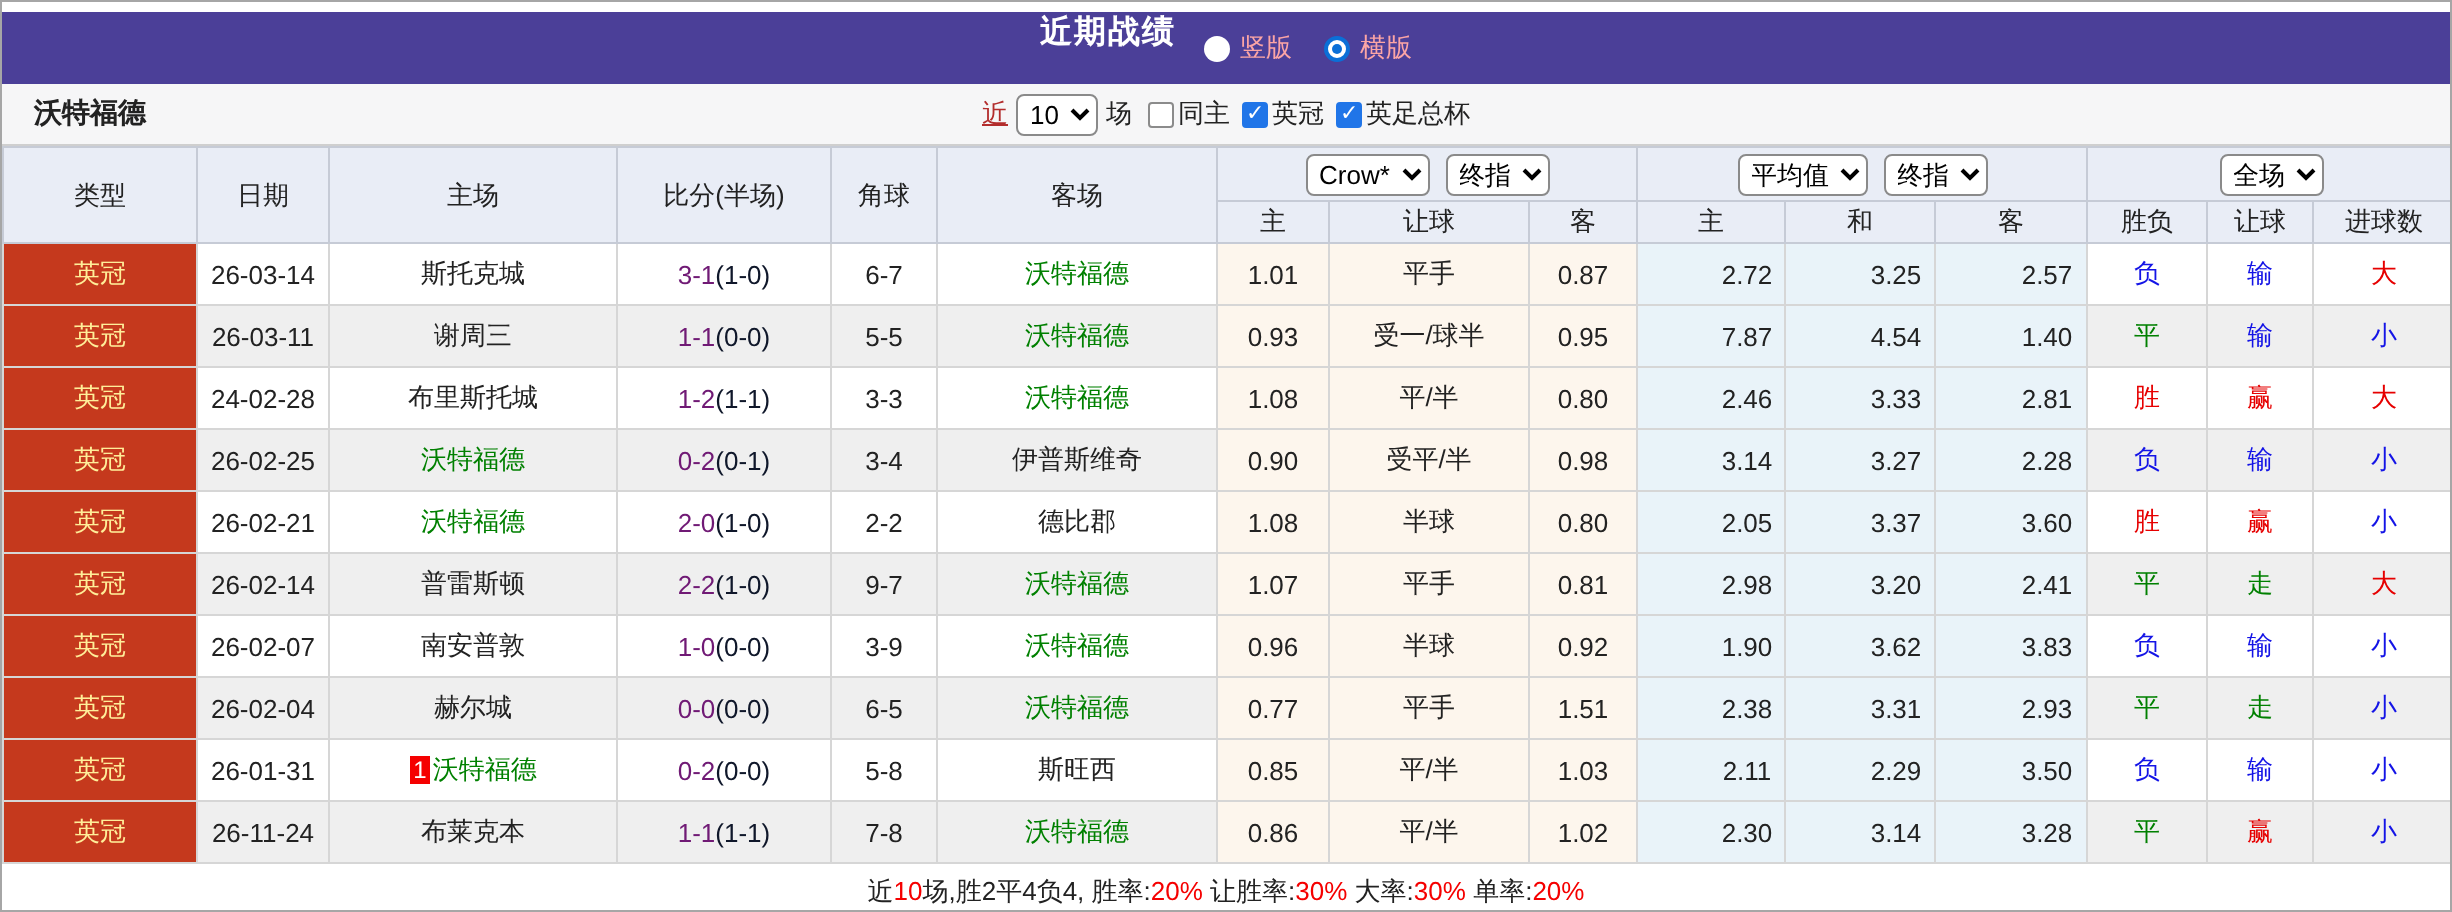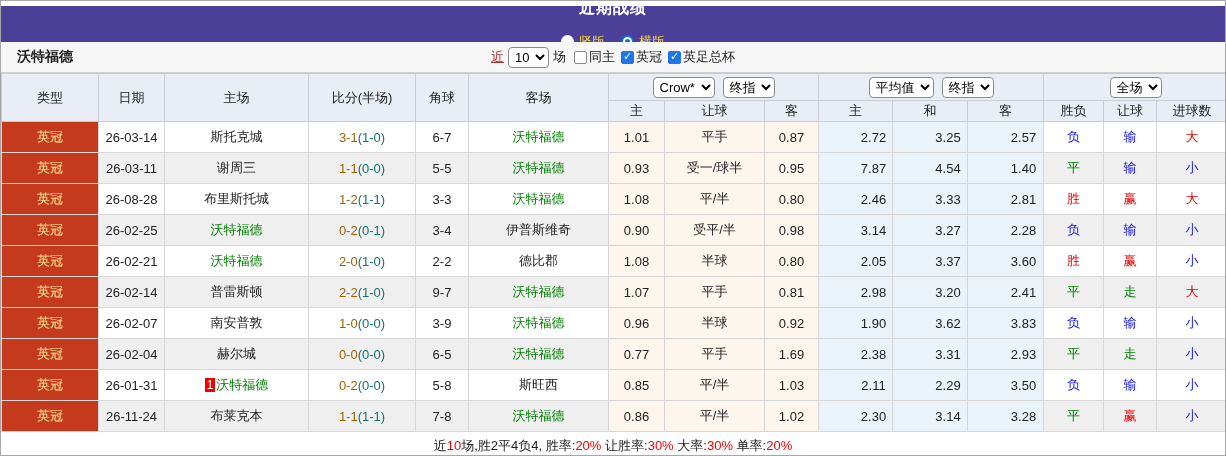--- a/index.html
+++ b/index.html
@@ -1,22 +1,22 @@
 <!DOCTYPE html>
 <html><head>
 <meta charset="utf-8">
 <style>
   html,body{margin:0;padding:0;background:#fff;}
   body{font-family:"Liberation Sans","DejaVu Sans",sans-serif;}
   .wrap{width:1224px;height:454px;border:1px solid #a6a6a6;background:#fff;overflow:hidden;}
   .top-strip{height:5px;background:#fff;}
   
-  .titlebar{height:36px;background:#4b3f98;display:flex;align-items:center;justify-content:center;gap:14px;color:#fff;flex-direction:column;}
+  .titlebar{height:36px;background:#4b3f98;display:flex;justify-content:center;gap:14px;color:#fff;}
   .titlebar .title{font-size:16px;font-weight:bold;letter-spacing:1px;}
-  .radio-item{display:flex;align-items:center;gap:5px;font-size:13px;color:#fde047;cursor:pointer;}
+  .radio-item{display:flex;align-items:center;gap:5px;font-size:13px;color:#fca5a5;cursor:pointer;}
   .radio{width:13px;height:13px;border-radius:50%;background:#fff;display:inline-block;box-sizing:border-box;position:relative;}
   .radio.sel{border:2px solid #0b6fd7;background:#fff;}
   .radio.sel::after{content:"";position:absolute;left:50%;top:50%;width:5px;height:5px;margin:-2.5px 0 0 -2.5px;border-radius:50%;background:#0b6fd7;}
   
   .controls{height:30px;background:#f6f6f7;display:flex;align-items:center;position:relative;border-bottom:1px solid #cfcfcf;}
   .team-name{position:absolute;left:16px;font-size:14px;font-weight:bold;color:#222;}
   .ctrl-center{margin:0 auto;display:flex;align-items:center;gap:4px;font-size:13px;color:#222;}
   .link-red{color:#b32d2d;text-decoration:underline;cursor:pointer;}
   select{font-family:inherit;font-size:13px;padding:1px 2px;border:1px solid #8a8a8a;border-radius:4px;background:#fff;}
   .cb-item{display:flex;align-items:center;gap:2px;cursor:pointer;}
@@ -28,22 +28,22 @@
   thead th{background:#e9edf6;border:1px solid #c6cbd6;font-weight:normal;font-size:13px;color:#222;padding:0;}
   thead tr.h1 th{height:26px;}
   thead tr.h2 th{height:20px;}
   .dd-group{display:flex;align-items:center;justify-content:center;gap:8px;}
   tbody td{border:1px solid #d6d6d6;text-align:center;font-size:13px;color:#222;height:30px;padding:0;background:#fff;}
   tbody tr:nth-child(even) td{background:#efefef;}
   tbody td.c-cream{background:#fdf6ed !important;}
   tbody td.c-blue{background:#e9f3f9 !important;padding-left:36px;}
   tbody td.c-type{background:#c5391d !important;color:#ffee99;}
   .green{color:#008000;}
-  .ft{color:#a16207;}
-  .ht{color:#0f766e;margin-top:40px;}
+  .ft{color:#701a75;}
+  .ht{color:#0f172a;margin-top:40px;}
   .mark{background:#f50000;color:#fff;padding:0 2px;margin-right:1px;font-size:12px;}
   .res-red{color:#e60000;}
   .res-green{color:#008000;}
   .res-blue{color:#1414e6;}
   
   .footer{height:27px;display:flex;align-items:center;justify-content:center;font-size:13px;color:#222;background:#fff;}
   .footer .red{color:#f50000;}
 </style>
 </head>
 <body>
@@ -186,21 +186,21 @@
           <td class="c-cream">0.95</td>
           <td class="c-blue">7.87</td>
           <td class="c-blue">4.54</td>
           <td class="c-blue">1.40</td>
           <td class="res-green">平</td>
           <td class="res-blue">输</td>
           <td class="res-blue">小</td>
         </tr>
         <tr>
           <td class="c-type">英冠</td>
-          <td>26-08-28</td>
+          <td>24-02-28</td>
           <td><span>布里斯托城</span></td>
           <td><span class="ft">1-2</span><span class="ht">(1-1)</span></td>
           <td>3-3</td>
           <td><span class="green">沃特福德</span></td>
           <td class="c-cream">1.08</td>
           <td class="c-cream">平/半</td>
           <td class="c-cream">0.80</td>
           <td class="c-blue">2.46</td>
           <td class="c-blue">3.33</td>
           <td class="c-blue">2.81</td>
@@ -278,21 +278,21 @@
         </tr>
         <tr>
           <td class="c-type">英冠</td>
           <td>26-02-04</td>
           <td><span>赫尔城</span></td>
           <td><span class="ft">0-0</span><span class="ht">(0-0)</span></td>
           <td>6-5</td>
           <td><span class="green">沃特福德</span></td>
           <td class="c-cream">0.77</td>
           <td class="c-cream">平手</td>
-          <td class="c-cream">1.69</td>
+          <td class="c-cream">1.51</td>
           <td class="c-blue">2.38</td>
           <td class="c-blue">3.31</td>
           <td class="c-blue">2.93</td>
           <td class="res-green">平</td>
           <td class="res-green">走</td>
           <td class="res-blue">小</td>
         </tr>
         <tr>
           <td class="c-type">英冠</td>
           <td>26-01-31</td>

